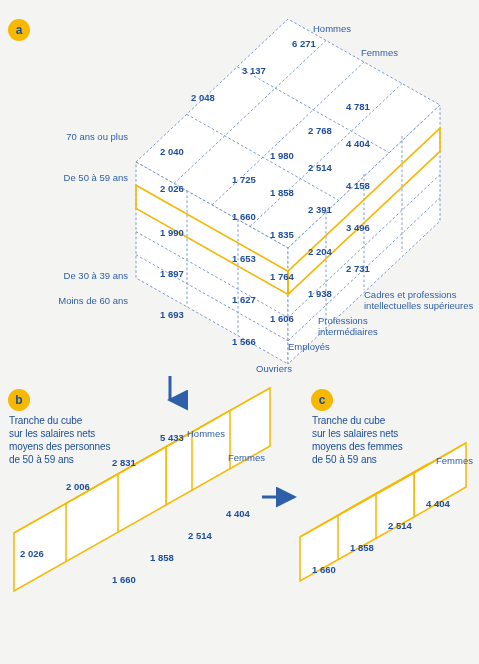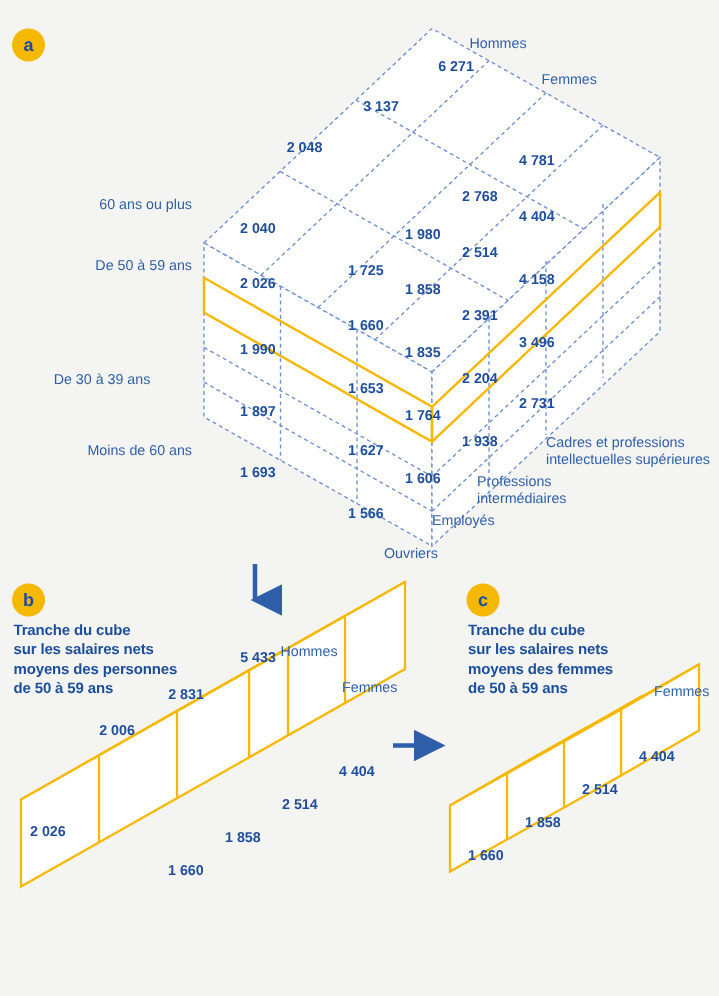--- a/index.html
+++ b/index.html
@@ -20,21 +20,21 @@
     display:flex;align-items:center;justify-content:center;
     font-family:"Liberation Sans",sans-serif;
   }
   #badge-a{left:8px;top:19px;}
   #badge-b{left:8px;top:389px;}
   #badge-c{left:311px;top:389px;}
 
   
   .caption{
     position:absolute;
-    color:#1b4e9b;font-weight:bold;font-size:10px;line-height:13px;
+    color:#1b4e9b;font-weight:normal;font-size:10px;line-height:13px;
     white-space:pre-line;letter-spacing:-0.1px;
   }
   #caption-b{left:9px;top:414px;width:150px;}
   #caption-c{left:312px;top:414px;width:150px;}
 
   
   .rowlabel{
     position:absolute;color:#2f5fa8;font-size:9.5px;
     text-align:right;width:120px;
   }
@@ -231,18 +231,18 @@
 
     <g>
       <text class="val" x="312" y="573">1 660</text>
       <text class="val" x="350" y="551">1 858</text>
       <text class="val" x="388" y="529">2 514</text>
       <text class="val" x="426" y="507">4 404</text>
       <text class="axlbl" x="436" y="464">Femmes</text>
     </g>
   </svg>
 
-  <div class="rowlabel" style="left:8px;top:131px;">60 ans ou plus</div>
+  <div class="rowlabel" style="left:8px;top:131px;">70 ans ou plus</div>
   <div class="rowlabel" style="left:8px;top:172px;">De 50 à 59 ans</div>
-  <div class="rowlabel" style="left:8px;top:248px;text-align:center;">De 30 à 39 ans</div>
+  <div class="rowlabel" style="left:8px;top:270px;">De 30 à 39 ans</div>
   <div class="rowlabel" style="left:8px;top:295px;">Moins de 60 ans</div>
 
 </div>
 
 </body></html>

